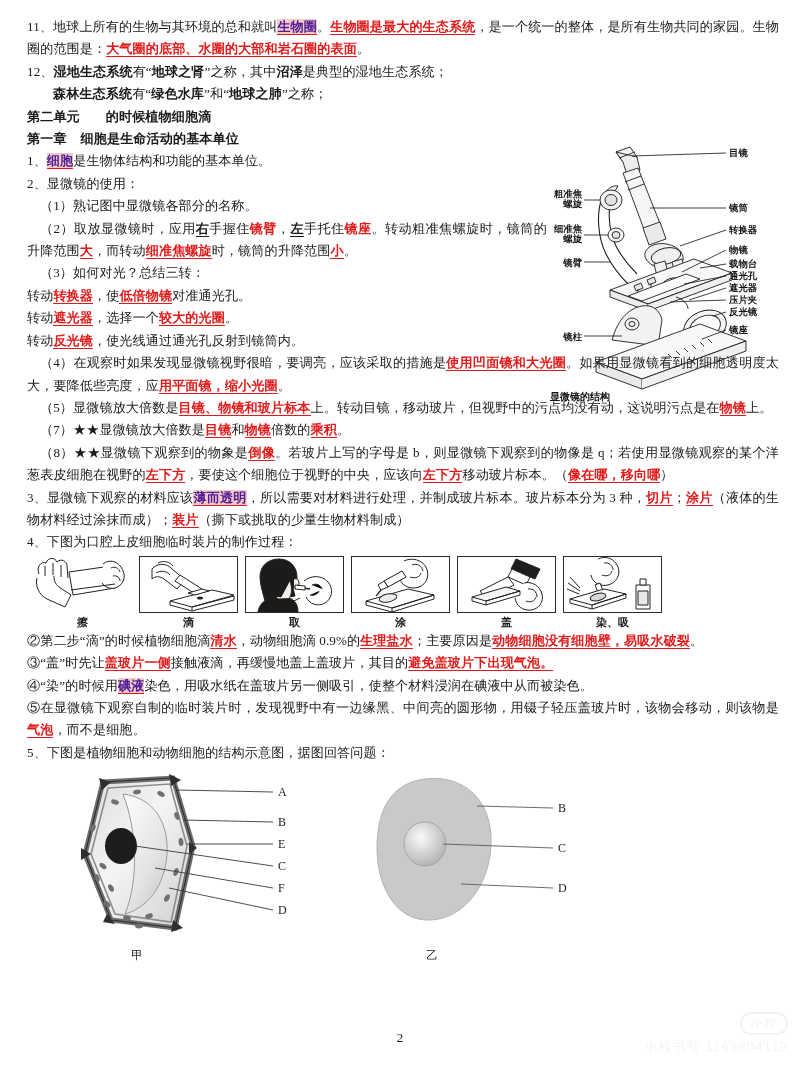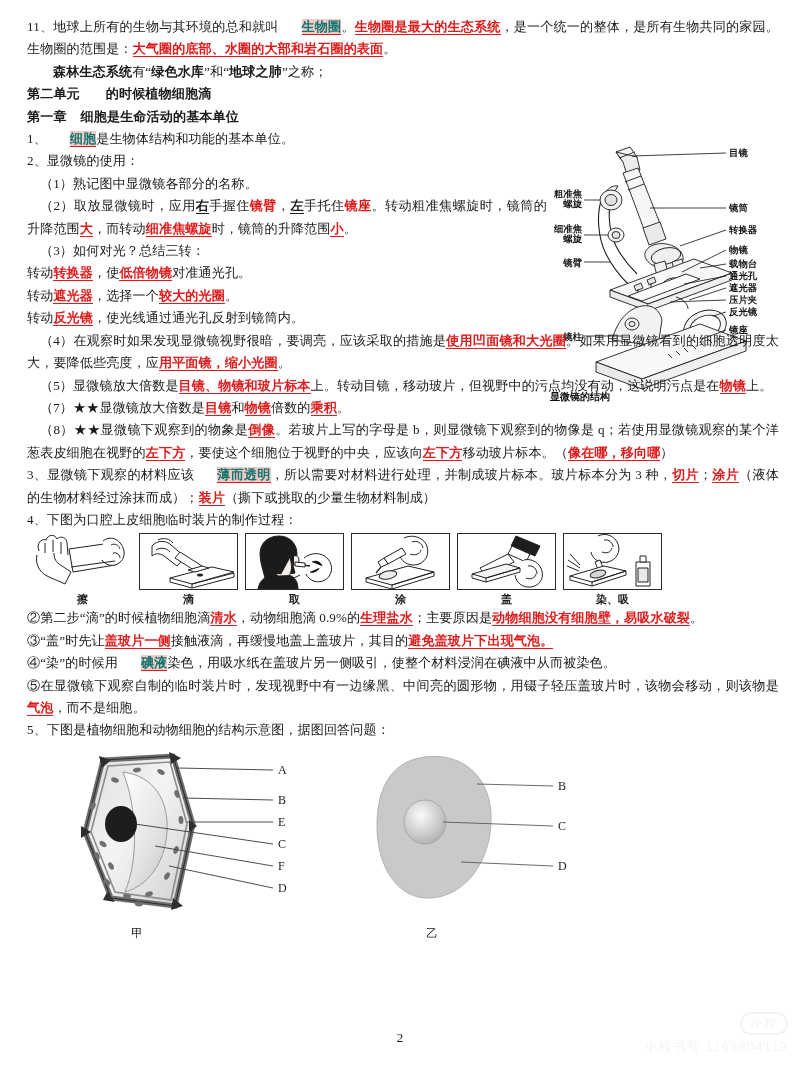--- a/index.html
+++ b/index.html
@@ -41,25 +41,24 @@
   .red {
     color: #e01b1b;
     font-weight: bold;
   }
   .red-u {
     color: #e01b1b;
     font-weight: bold;
     border-bottom: 1.4px solid #e01b1b;
   }
   .red-hl {
-    color: #0f766e;
+    color: #4c1d95;
     font-weight: bold;
     background: #f6c9c9;
     border-bottom: 1.4px solid #e01b1b;
-    margin-left: 23px;
   }
   .blk-u {
     border-bottom: 1.2px solid #1a1a1a;
     font-weight: bold;
   }
   .bold { font-weight: bold; }
   .u { border-bottom: 1.2px solid #1a1a1a; }
 
   .center { text-align: center; }
   .hdr {
@@ -270,20 +269,21 @@
         <text x="32" y="200">镜柱</text>
       </g>
     </svg>
     <div class="figcap">显微镜的结构</div>
   </div>
 
   <div class="content">
 
     <p class="line"><span>11、</span><span>地球上所有的生物与其环境的总和就叫</span><span class="red-hl">生物圈</span><span>。</span><span class="red-u">生物圈是最大的生态系统</span><span>，是一个统一的整体，是所有生物共同的家园。生物圈的范围是：</span><span class="red-u">大气圈的底部、水圈的大部和岩石圈的表面</span><span>。</span></p>
 
+    <p class="line"><span>12、</span><span class="bold">湿地生态系统</span><span>有“</span><span class="bold">地球之肾</span><span>”之称，其中</span><span class="bold">沼泽</span><span>是典型的湿地生态系统；</span></p>
     <p class="line" style="text-indent:26px"><span class="bold">森林生态系统</span><span>有“</span><span class="bold">绿色水库</span><span>”和“</span><span class="bold">地球之肺</span><span>”之称；</span></p>
 
     <p class="line center hdr"><span></span><span>第二单元</span><span class="gap"></span><span>的时候植物细胞滴</span></p>
     <p class="line center hdr"><span>第一章</span><span class="gap" style="width:14px"></span><span>细胞是生命活动的基本单位</span></p>
 
     <div class="textcol-narrow">
       <p class="line"><span>1、</span><span class="red-hl">细胞</span><span>是生物体结构和功能的基本单位。</span></p>
       <p class="line"><span>2、</span><span>显微镜的使用：</span></p>
       <p class="line" style="text-indent:13px"><span>（1）</span><span>熟记图中显微镜各部分的名称。</span></p>
       <p class="line" style="text-indent:13px"><span>（2）</span><span>取放显微镜时，应用</span><span class="u bold">右</span><span>手握住</span><span class="red">镜臂</span><span>，</span><span class="blk-u">左</span><span>手托住</span><span class="red">镜座</span><span>。转动粗准焦螺旋时，镜筒的升降范围</span><span class="red-u">大</span><span>，而转动</span><span class="red-u">细准焦螺旋</span><span>时，镜筒的升降范围</span><span class="red-u">小</span><span>。</span></p>

